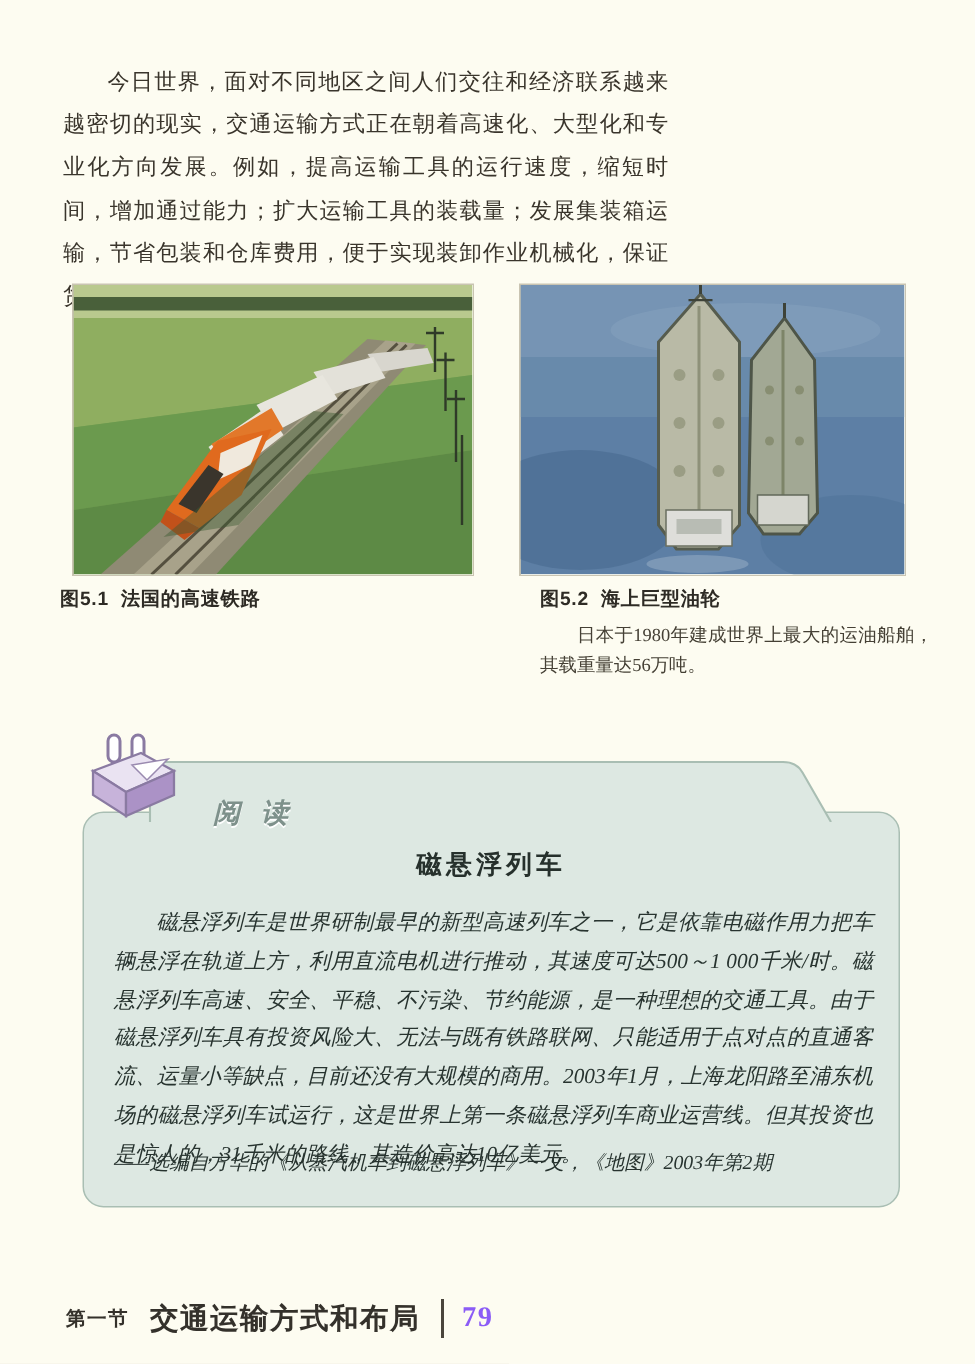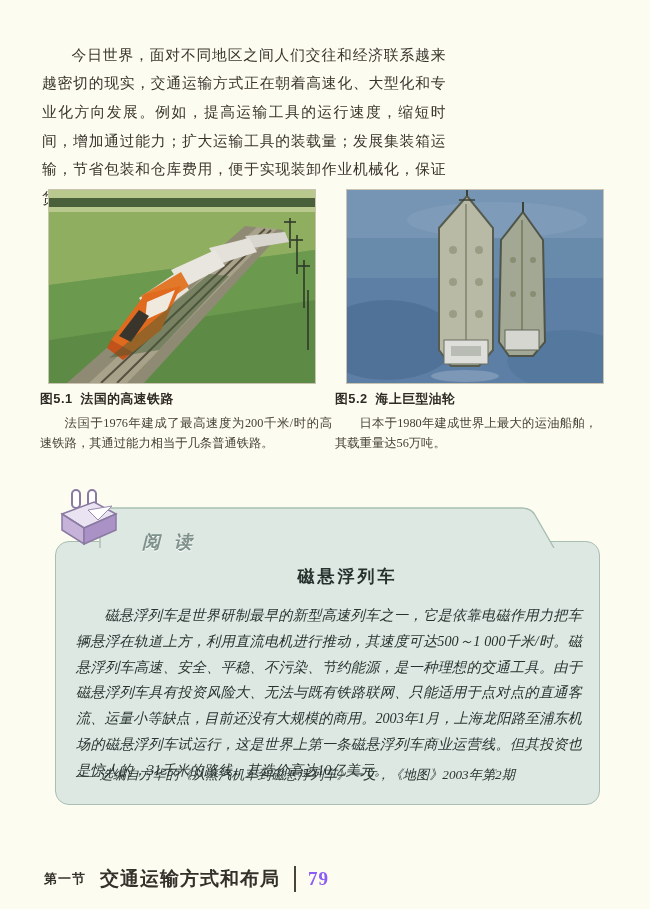--- a/index.html
+++ b/index.html
@@ -28,21 +28,21 @@
     position:absolute;top:190px;height:193px;
     box-shadow:0 0 0 1px #c9c4b2;
     overflow:hidden;
   }
   .photo.train{left:49px;width:266px;}
   .photo.ship{left:347px;width:256px;}
   .photo svg{display:block;width:100%;height:100%;}
   
   .caption{position:absolute;top:391px;}
   .caption.c1{left:40px;width:292px;}
-  .caption.c2{left:335px;width:262px;}
+  .caption.c2{left:360px;width:262px;}
   .cap-title{
     font-family:"Liberation Sans", sans-serif;
     font-weight:bold;font-size:12.8px;color:#2e2b25;margin-bottom:6px;
     letter-spacing:.5px;
   }
   .cap-title .cap-label{margin-right:8px;}
   .cap-body{
     font-size:12.3px;line-height:19.5px;text-align:justify;
     text-indent:2em;color:#454035;
   }
@@ -57,21 +57,21 @@
     position:absolute;left:142px;top:530px;
     font-family:"Liberation Sans", sans-serif;
     font-weight:bold;font-style:italic;
     font-size:18px;letter-spacing:14px;color:#7e918b;
     text-shadow:0 1px 0 #ffffff;
   }
   .read-icon{position:absolute;left:56px;top:488px;width:64px;height:64px;}
   .read-title{
     position:absolute;left:55px;top:565px;width:545px;
     text-align:center;font-weight:bold;font-size:17px;
-    letter-spacing:3px;color:#26302c;margin-left:20px;
+    letter-spacing:3px;color:#26302c;
   }
   .read-body{
     position:absolute;left:76px;top:603px;width:506px;
     font-style:italic;font-size:14.2px;line-height:25.8px;
     text-align:justify;text-indent:2em;color:#27332f;
   }
   .read-attr{
     position:absolute;left:76px;top:766px;width:506px;
     font-style:italic;font-size:13.2px;color:#27332f;
     text-align:left;
@@ -169,21 +169,20 @@
       </g>
 
       <ellipse cx="118" cy="186" rx="34" ry="6" fill="#8aa3bd" opacity="0.7"></ellipse>
     </svg>
   </div>
 
   <div class="caption c1">
     <div class="cap-title">
       <span class="cap-label">图5.1</span><span>法国的高速铁路</span>
     </div>
-    <div class="cap-body">法国于1976年建成了最高速度为200千米/时的高速铁路，其通过能力相当于几条普通铁路。</div>
   </div>
 
   <div class="caption c2">
     <div class="cap-title">
       <span class="cap-label">图5.2</span><span>海上巨型油轮</span>
     </div>
     <div class="cap-body">日本于1980年建成世界上最大的运油船舶，其载重量达56万吨。</div>
   </div>
 
   <div class="read-box"></div>

